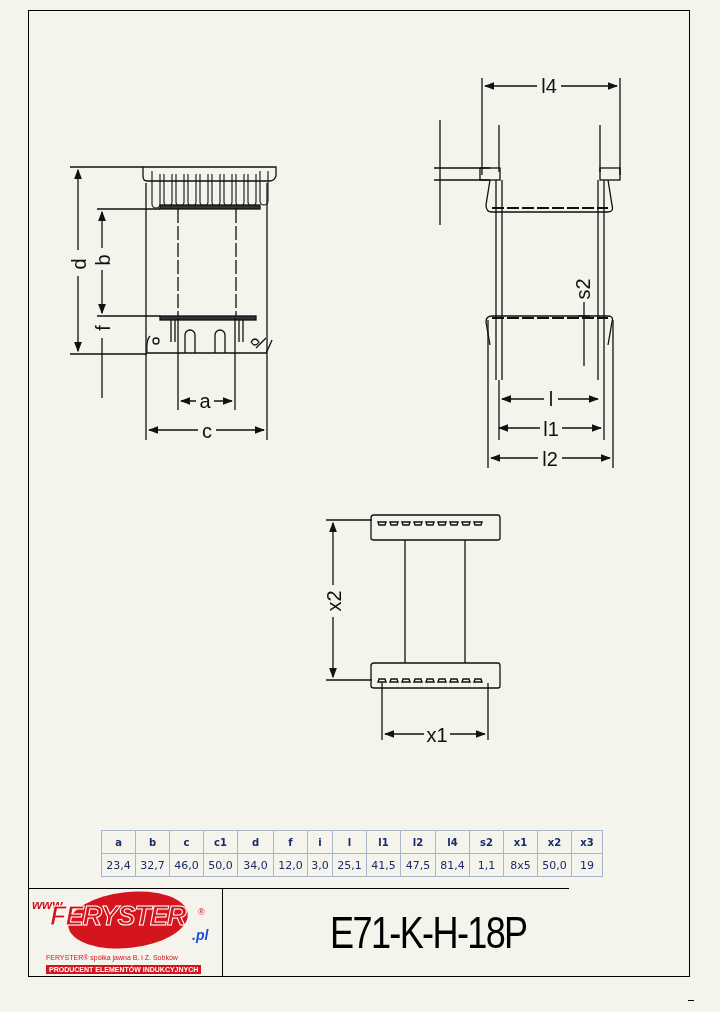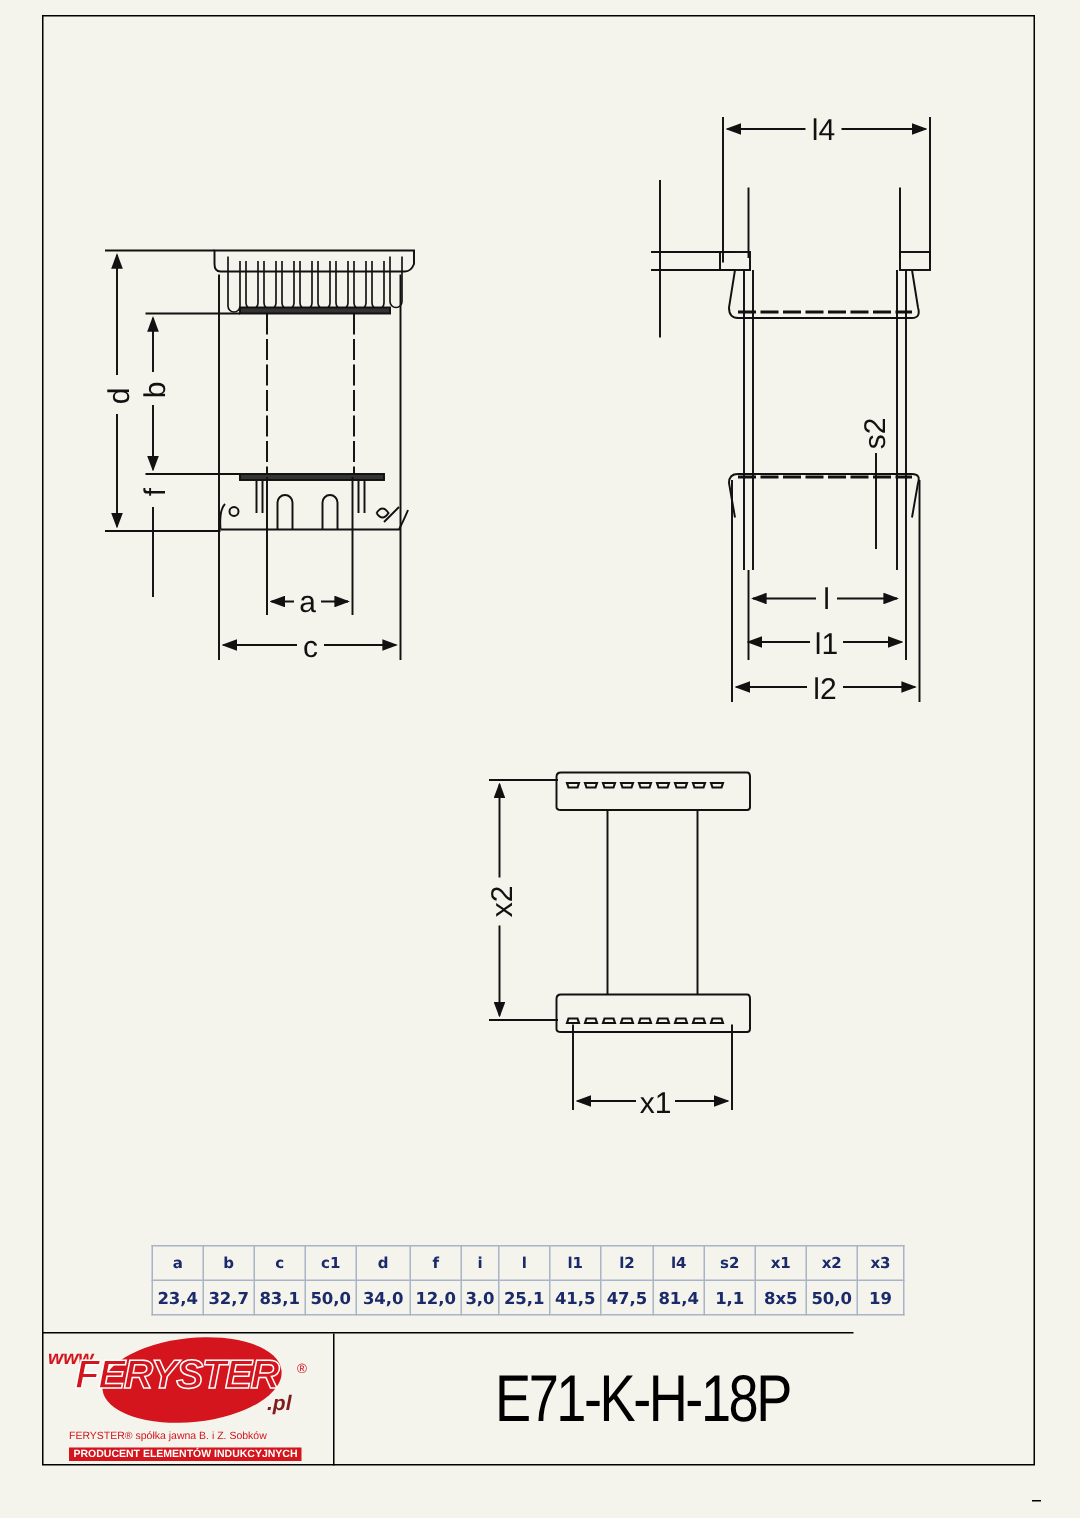--- a/index.html
+++ b/index.html
@@ -1,32 +1,32 @@
 <!DOCTYPE html>
 <html><head>
 <meta charset="utf-8">
 <style>
   html, body { margin:0; padding:0; }
   body { width:720px; height:1012px; background:#f4f3ec; position:relative; overflow:hidden;
          font-family:"Liberation Sans", sans-serif; }
   .frame { position:absolute; left:28px; top:10px; width:662px; height:967px; border:1.5px solid #000; box-sizing:border-box; }
   svg.drawing { position:absolute; left:0; top:0; }
   .dimtable { position:absolute; left:101px; top:830px; border-collapse:collapse; font-family:"DejaVu Sans", sans-serif; font-size:11px; color:#1a2a6a; }
-  .dimtable td { border:1px solid #a8b4c8; height:22px; text-align:center; padding:0;font-weight:bold; }
+  .dimtable td { border:1px solid #a8b4c8; height:22px; text-align:center; padding:0; }
   .dimtable tr.hdr td { font-weight:bold; font-size:10px; }
   .titleblock { position:absolute; left:28px; top:888px; width:541px; height:89px; border-top:1.5px solid #000; box-sizing:border-box; }
   .logo-cell { position:absolute; left:0; top:0; width:194px; height:88px; border-right:1px solid #000; }
   .drawing-title { position:absolute; left:194px; top:0; right:0; height:88px; display:flex; align-items:center; justify-content:center;
                    font-family:"Liberation Sans", sans-serif; font-size:44px; color:#000; letter-spacing:-2px; padding-left:80px; transform:scaleX(0.82); transform-origin:center; }
   .logo-www { position:absolute; left:4px; top:8px; font-weight:bold; font-style:italic; color:#d4151d; font-size:13px; }
   .logo-ellipse { position:absolute; left:40px; top:3px; width:120px; height:56px; border-radius:50%; background:#d4151d; transform:rotate(-6deg); }
   .logo-name { position:absolute; left:22px; top:12px; font-weight:bold; font-style:italic; color:#d4151d; font-size:27px; letter-spacing:-1px;
                -webkit-text-stroke:1px #fff; }
   .logo-reg { position:absolute; left:170px; top:18px; font-size:9px; color:#d4151d; }
-  .logo-pl { position:absolute; left:150px; top:38px; font-weight:bold; font-style:italic; color:#7f1d1d; font-size:14px; }
+  .logo-pl { position:absolute; left:164px; top:38px; font-weight:bold; font-style:italic; color:#1d4ed8; font-size:14px; }
   .logo-company { position:absolute; left:18px; top:65px; font-size:7px; color:#d4151d; }
   .logo-tagline { position:absolute; left:18px; top:76px; font-size:7px; font-weight:bold; color:#fff; background:#d4151d; padding:1px 3px; }
   .tick { position:absolute; width:6px; height:1px; background:#000; }
 </style>
 </head>
 <body>
 
 <div class="frame"></div>
 
 <svg class="drawing" width="720" height="1012" viewBox="0 0 720 1012" fill="none" stroke="#111" stroke-width="1.3">
@@ -184,21 +184,21 @@
     <td style="width:34px">l2</td>
     <td style="width:33px">l4</td>
     <td style="width:33px">s2</td>
     <td style="width:33px">x1</td>
     <td style="width:33px">x2</td>
     <td style="width:30px">x3</td>
   </tr>
   <tr>
     <td>23,4</td>
     <td>32,7</td>
-    <td>83,1</td>
+    <td>46,0</td>
     <td>50,0</td>
     <td>34,0</td>
     <td>12,0</td>
     <td>3,0</td>
     <td>25,1</td>
     <td>41,5</td>
     <td>47,5</td>
     <td>81,4</td>
     <td>1,1</td>
     <td>8x5</td>

